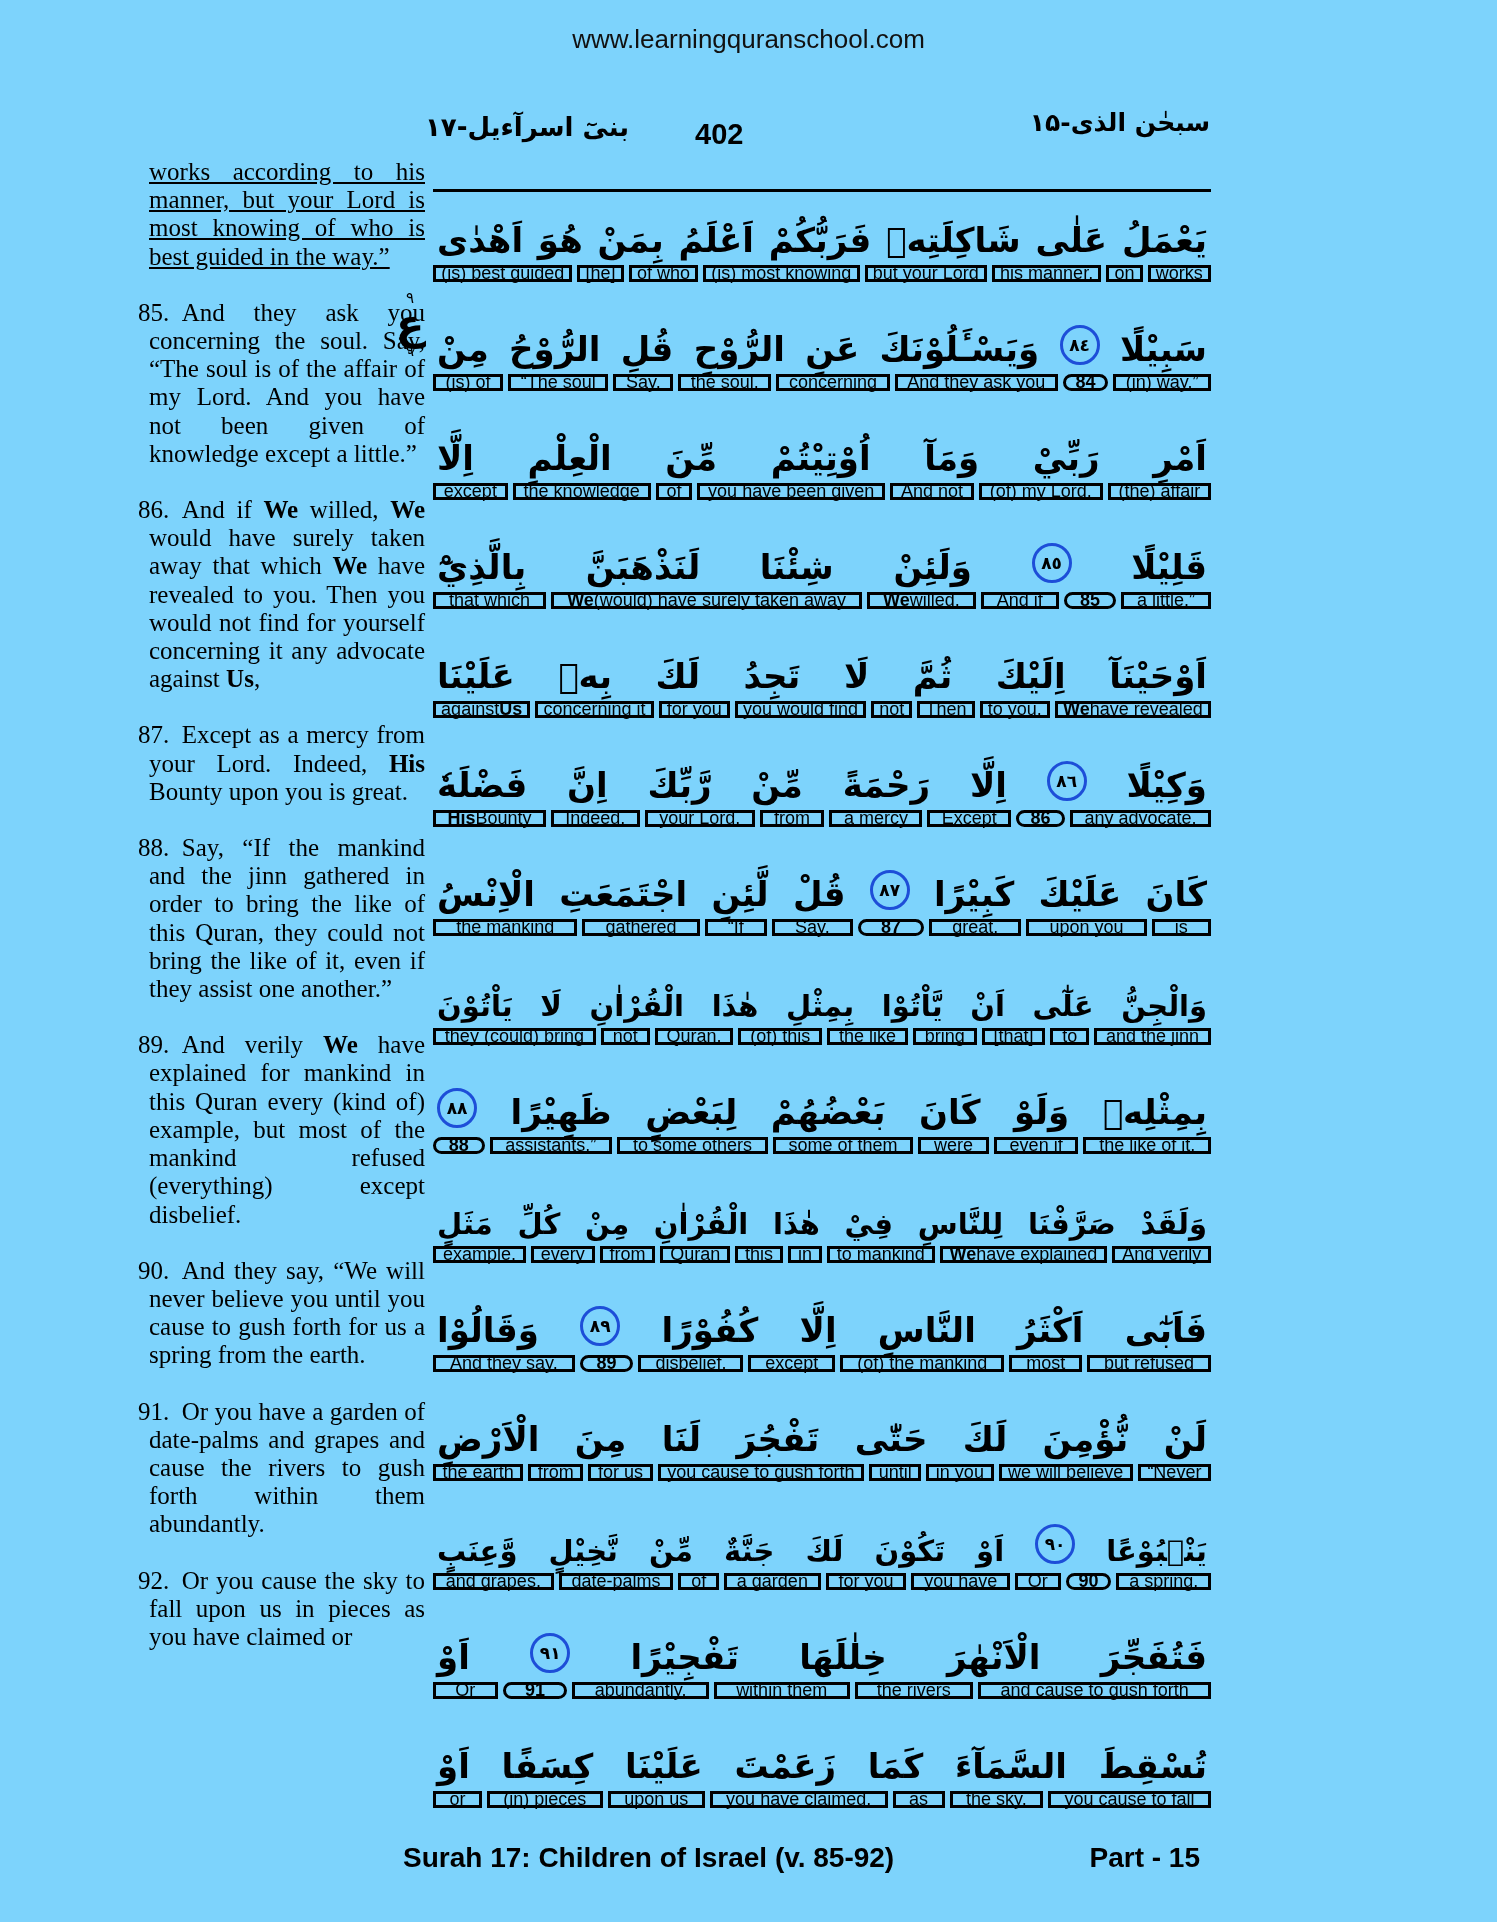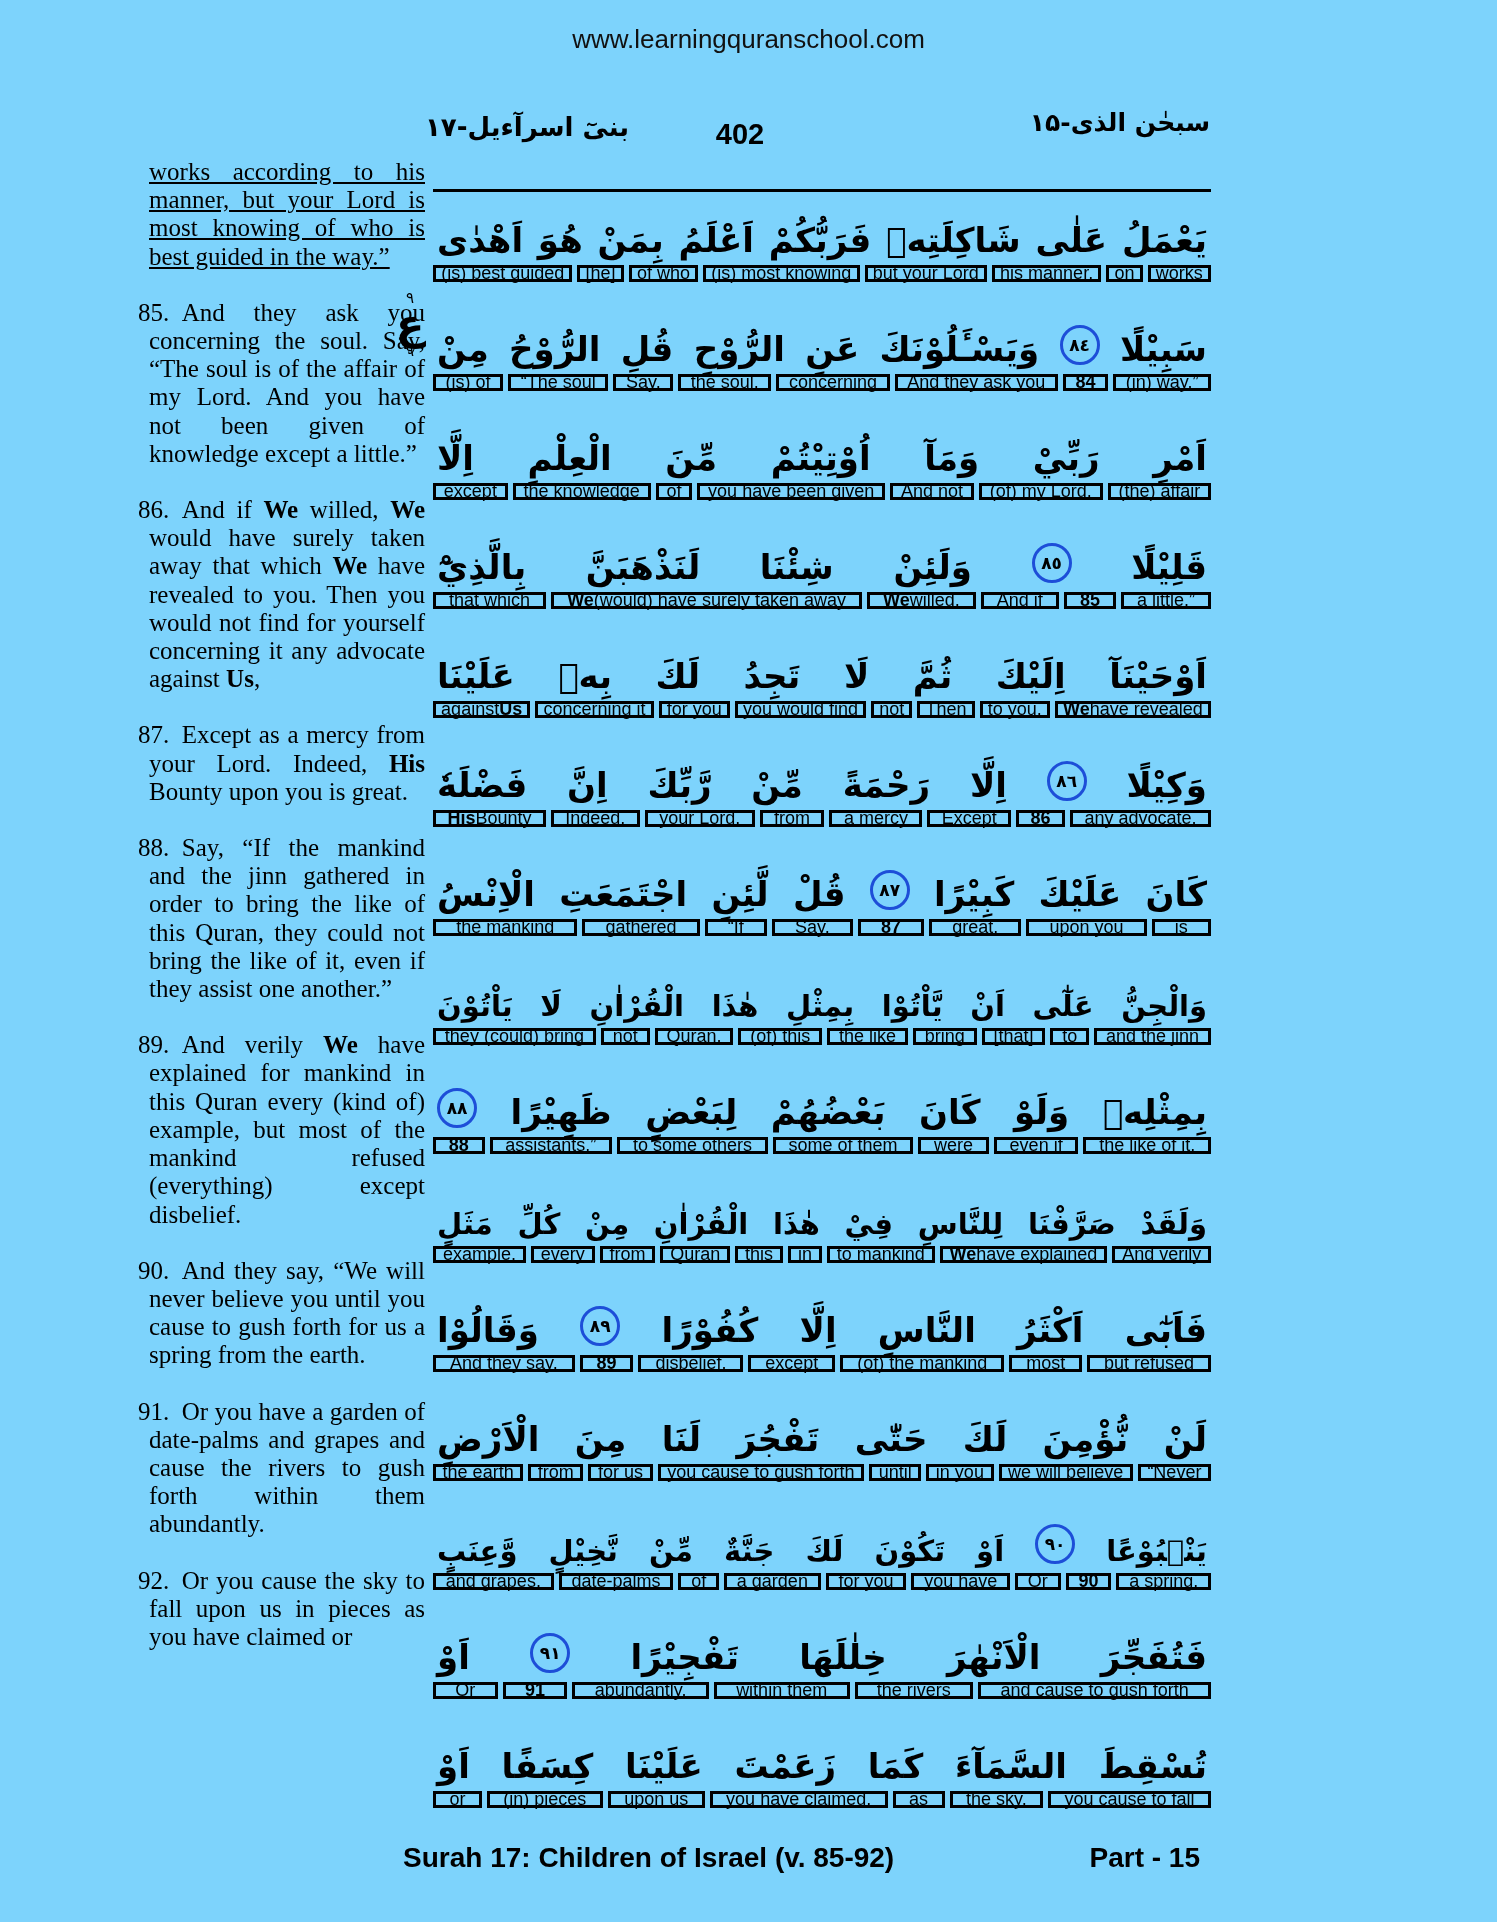--- a/index.html
+++ b/index.html
@@ -2,21 +2,21 @@
 <html><head>
 <meta charset="utf-8">
 <style>
   html,body{margin:0;padding:0;background:#777;}
   .page{position:relative;width:1497px;height:1922px;background:#7dd3fc;color:#000;
         font-family:"Liberation Serif", serif;overflow:hidden;margin:0 auto;}
   .url{position:absolute;top:24px;left:0;width:100%;text-align:center;
        font:26px "Liberation Sans", sans-serif;color:#111;}
   .hdr-ar{font-family:"DejaVu Sans", sans-serif;font-weight:bold;}
   .hdr-left{position:absolute;top:112px;left:425px;font-size:26px;text-align:center;}
-  .hdr-num{position:absolute;top:118px;left:695px;width:90px;text-align:center;
+  .hdr-num{position:absolute;top:118px;left:695px;width:90px;text-align:left;
            font:bold 29px "Liberation Sans", sans-serif;}
   .hdr-right{position:absolute;top:108px;right:287px;font-size:25px;}
   
   .left-col{position:absolute;left:123px;top:158px;width:302px;
             font-size:25px;line-height:28.2px;text-align:justify;}
   .left-col p{margin:0 0 28px 0;padding-left:26px;text-indent:-26px;}
   .left-col p.intro{text-indent:0;text-decoration:underline;}
   .vnum{font-weight:normal;margin-left:15px;}
   
   .ruku{position:absolute;left:388px;top:292px;width:44px;text-align:center;
@@ -31,21 +31,21 @@
       padding:0 4px 5px 4px;box-sizing:border-box;}
   .ar.dense{font-size:29px;}
   .aword{white-space:nowrap;}
   .ayah-circle{display:inline-flex;align-items:center;justify-content:center;
       width:34px;height:34px;border:3px solid #1d4ed8;border-radius:50%;
       font-size:17px;font-weight:bold;margin-bottom:4px;flex:0 0 auto;}
   .wr{height:17px;display:flex;gap:5px;}
   .wbox{flex:1 1 auto;border:3px solid #000;display:flex;align-items:center;justify-content:center;
         font-family:"Liberation Sans", sans-serif;font-size:18px;white-space:nowrap;
         padding:0 5px;box-sizing:border-box;}
-  .wbox.num{font-weight:bold;}
+  .wbox.num{font-weight:bold;border-radius:12px;}
   
   .footer{position:absolute;top:1842px;left:403px;width:797px;display:flex;
           justify-content:space-between;font:bold 28px "Liberation Sans", sans-serif;}
 </style>
 </head>
 <body>
 
 <div class="page">
 
   <div class="url">www.learningquranschool.com</div>

